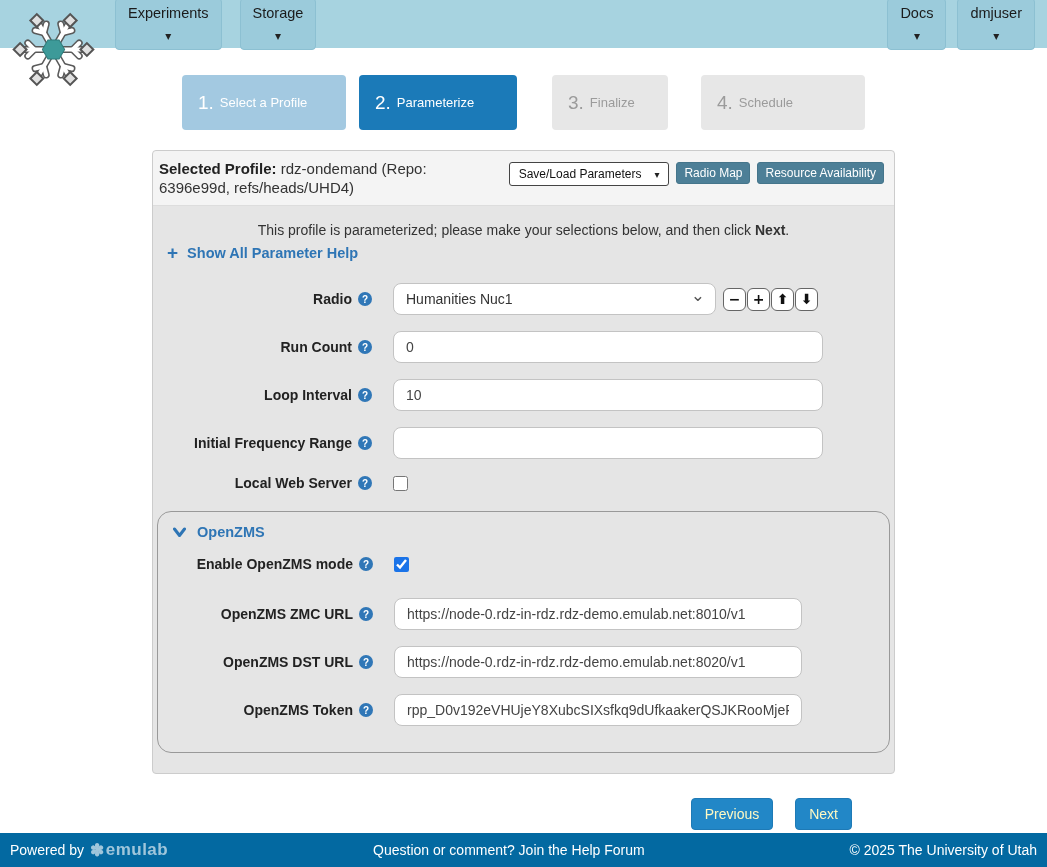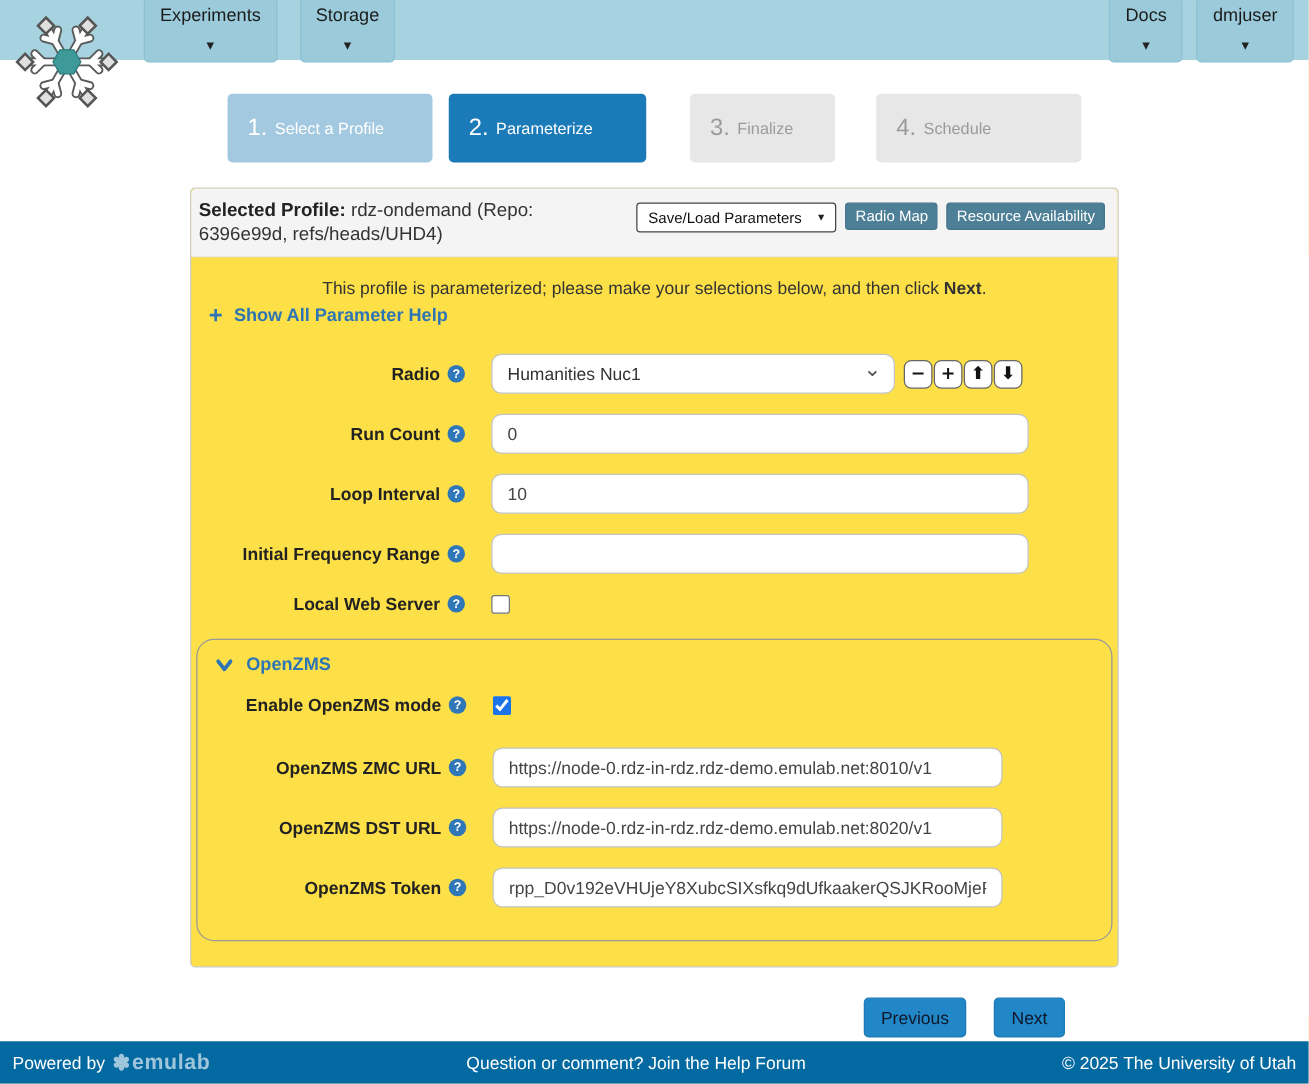--- a/index.html
+++ b/index.html
@@ -28,21 +28,21 @@
     height:55px; border-radius:4px; display:flex; align-items:center; padding-left:16px;
   }
   .step .num { font-size:19px; }
   .step .lbl { font-size:13px; margin-left:6px; }
   .step-done   { width:164px; background:#a3c9e1; color:#fff; }
   .step-active { width:158px; background:#1b7ab8; color:#fff; margin-left:13px; }
   .step-off3   { width:116px; background:#e7e7e7; color:#9b9b9b; margin-left:35px; }
   .step-off4   { width:164px; background:#e7e7e7; color:#9b9b9b; margin-left:33px; }
   
   .panel {
-    width:743px; margin:20px auto 0; background:#fde047;
+    width:743px; margin:20px auto 0; background:#e5e5e5;
     border:1px solid #ccc; border-radius:4px;
   }
   .panel-heading {
     background:#f4f4f4; border-bottom:1px solid #ddd; border-radius:4px 4px 0 0;
     min-height:54px; padding:8px 10px 8px 6px; display:flex; justify-content:space-between;
   }
   .profile-text { font-size:15px; line-height:1.27; width:305px; color:#333; }
   .profile-text b { color:#222; }
   .heading-controls { display:flex; align-items:flex-start; gap:7px; padding-top:3px; }
   .select-btn {
@@ -107,21 +107,21 @@
     display:flex; align-items:center; gap:11px; margin:0 0 16px 15px;
     color:#2e75b5; font-weight:bold; font-size:14.5px; cursor:pointer;
   }
   .openzms-box .label-col { width:215px; }
   .openzms-box .text-input { width:408px; }
   .row-enable { margin-bottom:26px; }
   
   .actions { width:683px; margin:24px auto 0; display:flex; justify-content:flex-end;
     gap:22px; padding-right:13px; }
   .btn-primary {
-    background:#2287c7; border:1px solid #1e7ab6; border-radius:4px; color:#0f172a;
+    background:#2287c7; border:1px solid #1e7ab6; border-radius:4px; color:#fef9c3;
     font-size:14px; height:32px; padding:0 13px; cursor:pointer;
     font-family:"Liberation Sans", sans-serif;
   }
   
   .footer {
     position:absolute; bottom:0; left:0; width:100%; height:34px; background:#0369a1;
     display:flex; align-items:center; padding:0 10px; color:#fff; font-size:14px;
   }
   .footer-left { display:flex; align-items:center; gap:6px; white-space:nowrap; }
   .emulab-logo {

